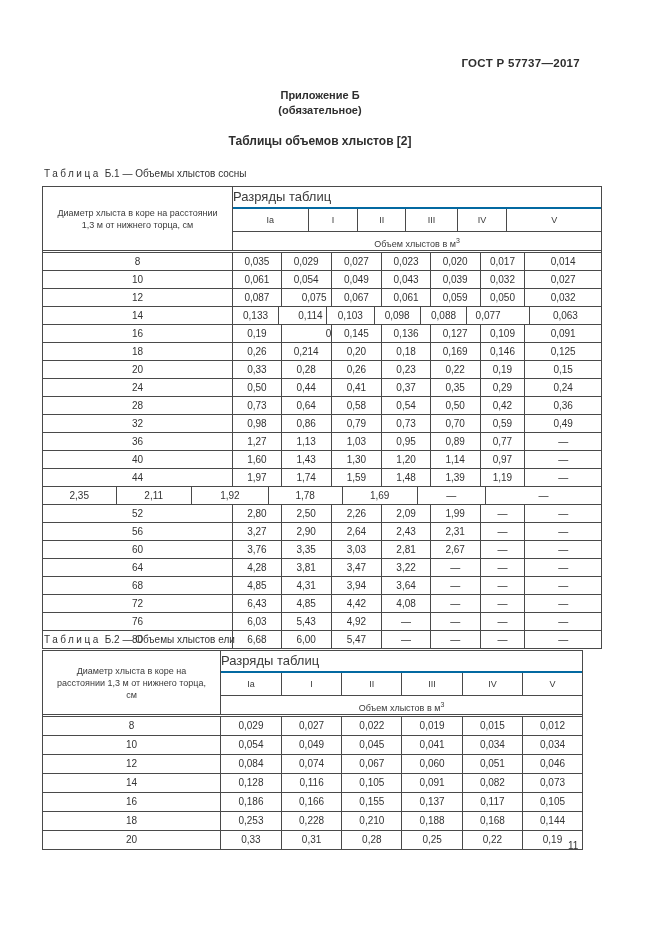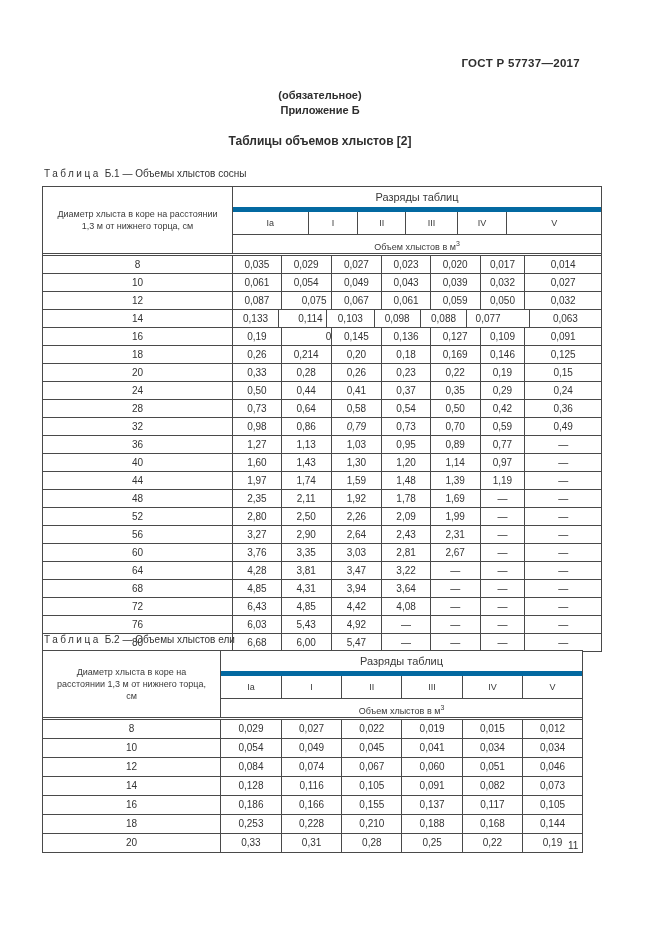--- a/index.html
+++ b/index.html
@@ -20,21 +20,21 @@
   .t2 { top:650px; width:541px; }
 
   .thead { display:flex; border-bottom:3px double #4a4a4a; }
   .dhead {
     flex:0 0 190px; border-right:1px solid #4a4a4a; box-sizing:border-box;
     display:flex; align-items:center; justify-content:center; text-align:center;
     font-size:9px; line-height:12px; padding:2px 12px; color:#3a3a3a;
   }
   .t2 .dhead { flex-basis:178px; }
   .hright { flex:1; display:flex; flex-direction:column; min-width:0; }
-  .grow { height:20px; line-height:20px; text-align:center; font-size:11px; border-bottom:5px solid #0369a1; color:#3a3a3a; }
+  .grow { height:20px; line-height:20px; text-align:left; font-size:13px; border-bottom:2px solid #0369a1; color:#3a3a3a; }
   .cols { display:flex; height:22px; border-bottom:1px solid #4a4a4a; }
   .hcell { line-height:22px; text-align:center; font-size:9px; box-sizing:border-box; color:#3a3a3a; }
   .hcell + .hcell { border-left:1px solid #4a4a4a; }
   .urow { height:18px; line-height:17px; text-align:center; font-size:9px; font-weight:normal; color:#3a3a3a; }
   .urow sup { font-size:7px; }
 
   .trow { display:flex; }
   .trow + .trow { border-top:1px solid #4a4a4a; }
   .t1 .trow { height:17px; line-height:17px; }
   .t2 .trow { height:18px; line-height:18px; }
@@ -50,22 +50,22 @@
   .page-num { position:absolute; top:840px; left:568px; font-size:10px; color:#333; }
 </style>
 </head>
 <body>
 
 <div class="page">
 
   <div class="gost-code">ГОСТ Р 57737—2017</div>
 
   <div class="annex">
+    <div>Приложение Б</div>
     <div>(обязательное)</div>
-    <div>Приложение Б</div>
   </div>
 
   <div class="main-title">Таблицы объемов хлыстов [2]</div>
 
   <div class="caption cap1">
     <span class="cap-word">Таблица</span><span>Б.1 — Объемы хлыстов сосны</span>
   </div>
 
   <div class="tbl t1">
     <div class="thead">
@@ -192,21 +192,21 @@
             <div class="vcell" style="width: 13.5%;">0,50</div>
             <div class="vcell" style="width: 12.2%;">0,42</div>
             <div class="vcell" style="width: 20.8%;">0,36</div>
           </div>
         </div>
         <div class="trow">
           <div class="dcell">32</div>
           <div class="vals">
             <div class="vcell" style="width: 13%;">0,98</div>
             <div class="vcell" style="width: 13.5%;">0,86</div>
-            <div class="vcell" style="width: 13.8%; font-style: italic;">0,79</div>
+            <div class="vcell" style="width: 13.8%;">0,79</div>
             <div class="vcell" style="width: 13.2%;">0,73</div>
             <div class="vcell" style="width: 13.5%;">0,70</div>
             <div class="vcell" style="width: 12.2%;">0,59</div>
             <div class="vcell" style="width: 20.8%;">0,49</div>
           </div>
         </div>
         <div class="trow">
           <div class="dcell">36</div>
           <div class="vals">
             <div class="vcell" style="width: 13%;">1,27</div>
@@ -236,21 +236,20 @@
             <div class="vcell" style="width: 13%;">1,97</div>
             <div class="vcell" style="width: 13.5%;">1,74</div>
             <div class="vcell" style="width: 13.8%;">1,59</div>
             <div class="vcell" style="width: 13.2%;">1,48</div>
             <div class="vcell" style="width: 13.5%;">1,39</div>
             <div class="vcell" style="width: 12.2%;">1,19</div>
             <div class="vcell" style="width: 20.8%;">—</div>
           </div>
         </div>
         <div class="trow">
-          <div class="dcell">48</div>
           <div class="vals">
             <div class="vcell" style="width: 13%;">2,35</div>
             <div class="vcell" style="width: 13.5%;">2,11</div>
             <div class="vcell" style="width: 13.8%;">1,92</div>
             <div class="vcell" style="width: 13.2%;">1,78</div>
             <div class="vcell" style="width: 13.5%;">1,69</div>
             <div class="vcell" style="width: 12.2%;">—</div>
             <div class="vcell" style="width: 20.8%;">—</div>
           </div>
         </div>

